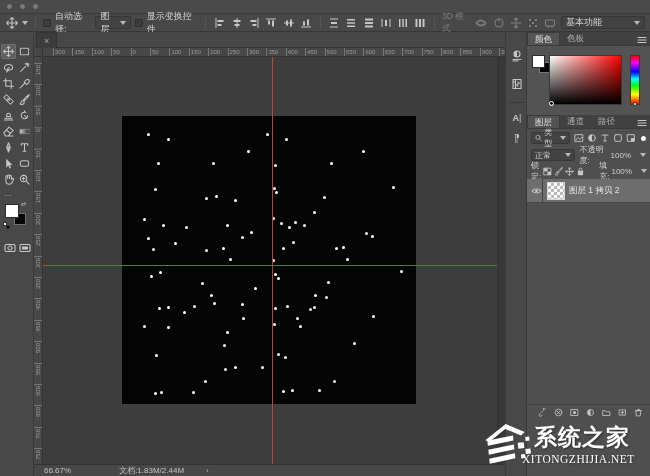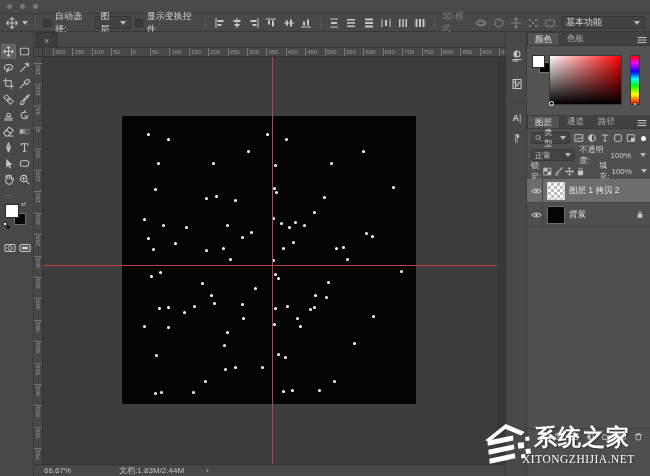--- a/index.html
+++ b/index.html
@@ -657,36 +657,20 @@
     <div class="lyr sel">
       <span class="eye">
           <svg width="11" height="8" viewBox="0 0 12 8">
             <path class="ic" d="M1 4C3 1.2 9 1.2 11 4 9 6.8 3 6.8 1 4z"></path>
             <circle class="icf" cx="6" cy="4" r="1.4"></circle>
           </svg>
         </span>
       <span class="thumb checker"></span>
       <span class="lname">图层 1 拷贝 2</span>
     </div>
-    <div class="lyr">
-      <span class="eye">
-          <svg width="11" height="8" viewBox="0 0 12 8">
-            <path class="ic" d="M1 4C3 1.2 9 1.2 11 4 9 6.8 3 6.8 1 4z"></path>
-            <circle class="icf" cx="6" cy="4" r="1.4"></circle>
-          </svg>
-        </span>
-      <span class="thumb black"></span>
-      <span class="lname">背景</span>
-      <span class="locksm">
-          <svg width="8" height="9" viewBox="0 0 12 12">
-            <rect class="icf" x="2.5" y="5" width="7" height="6" rx="1"></rect>
-            <path class="ic" d="M4 5V3.5a2 2 0 1 1 4 0V5"></path>
-          </svg>
-        </span>
-    </div>
 
     <div id="lempty"></div>
 
     <div id="lbottom">
       <span class="fico">
           <svg width="9" height="9" viewBox="0 0 12 12">
             <path class="ic" d="M5 7 7 5M3.5 8.5 2 10a1.8 1.8 0 0 0 2.5 2.5L6 11M8.5 3.5 10 2a1.8 1.8 0 0 0-2.5-2.5z" transform="translate(0 -1) scale(.95)"></path>
           </svg>
         </span>
       <span class="fico">

